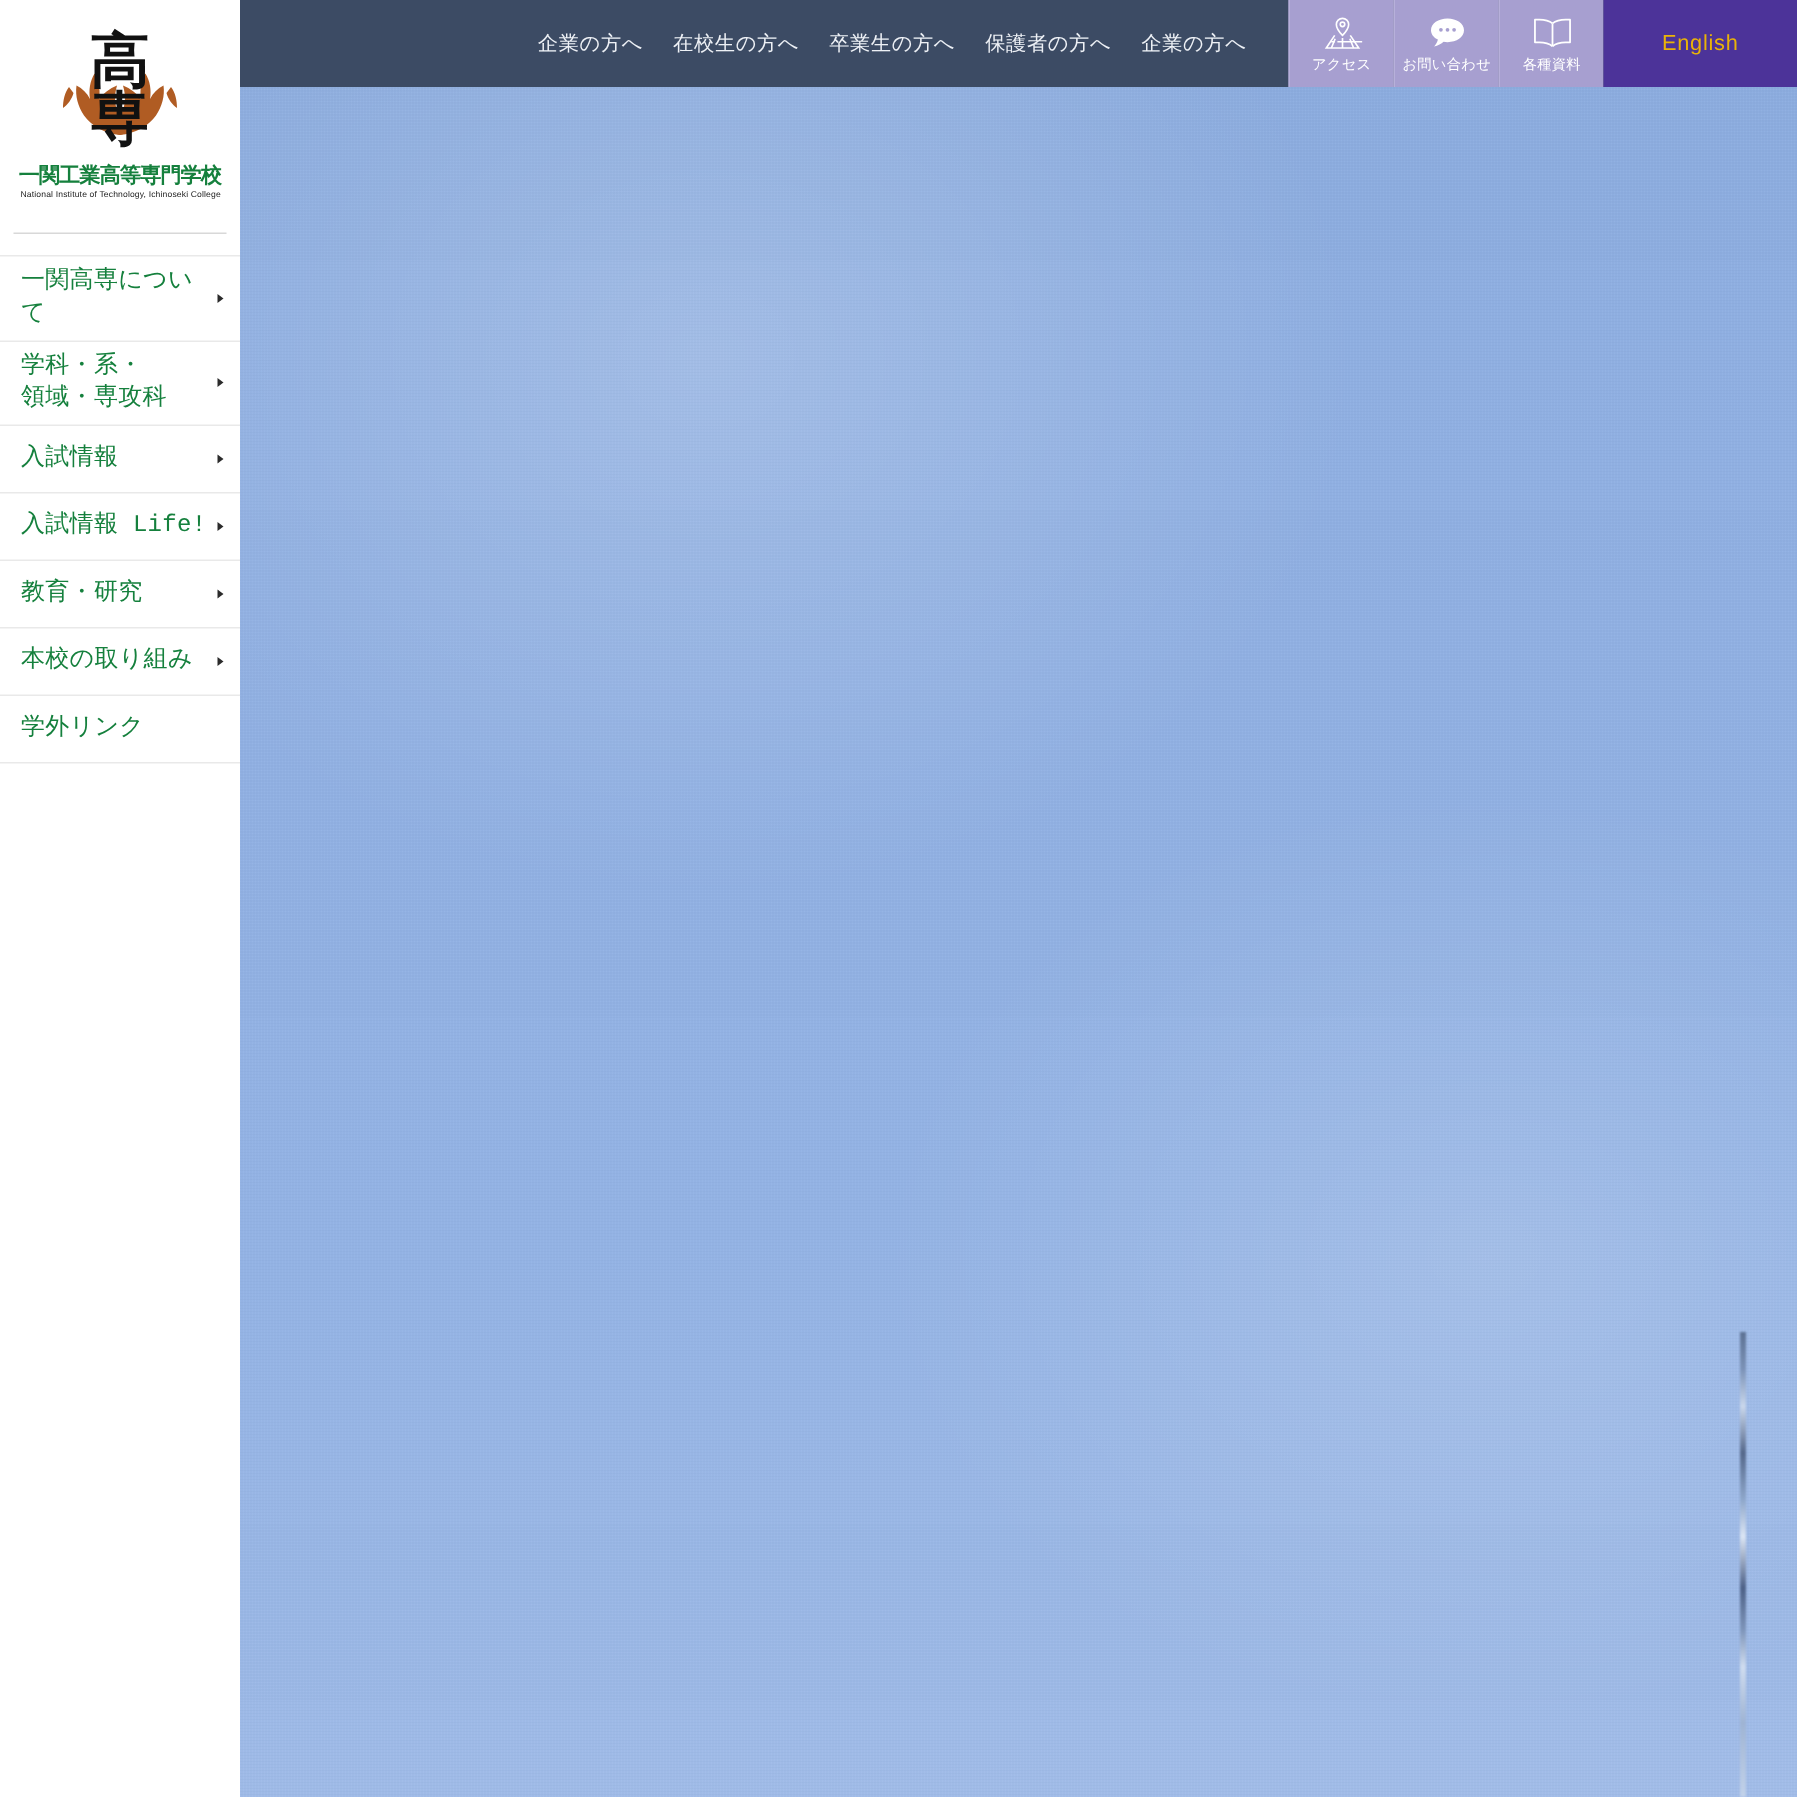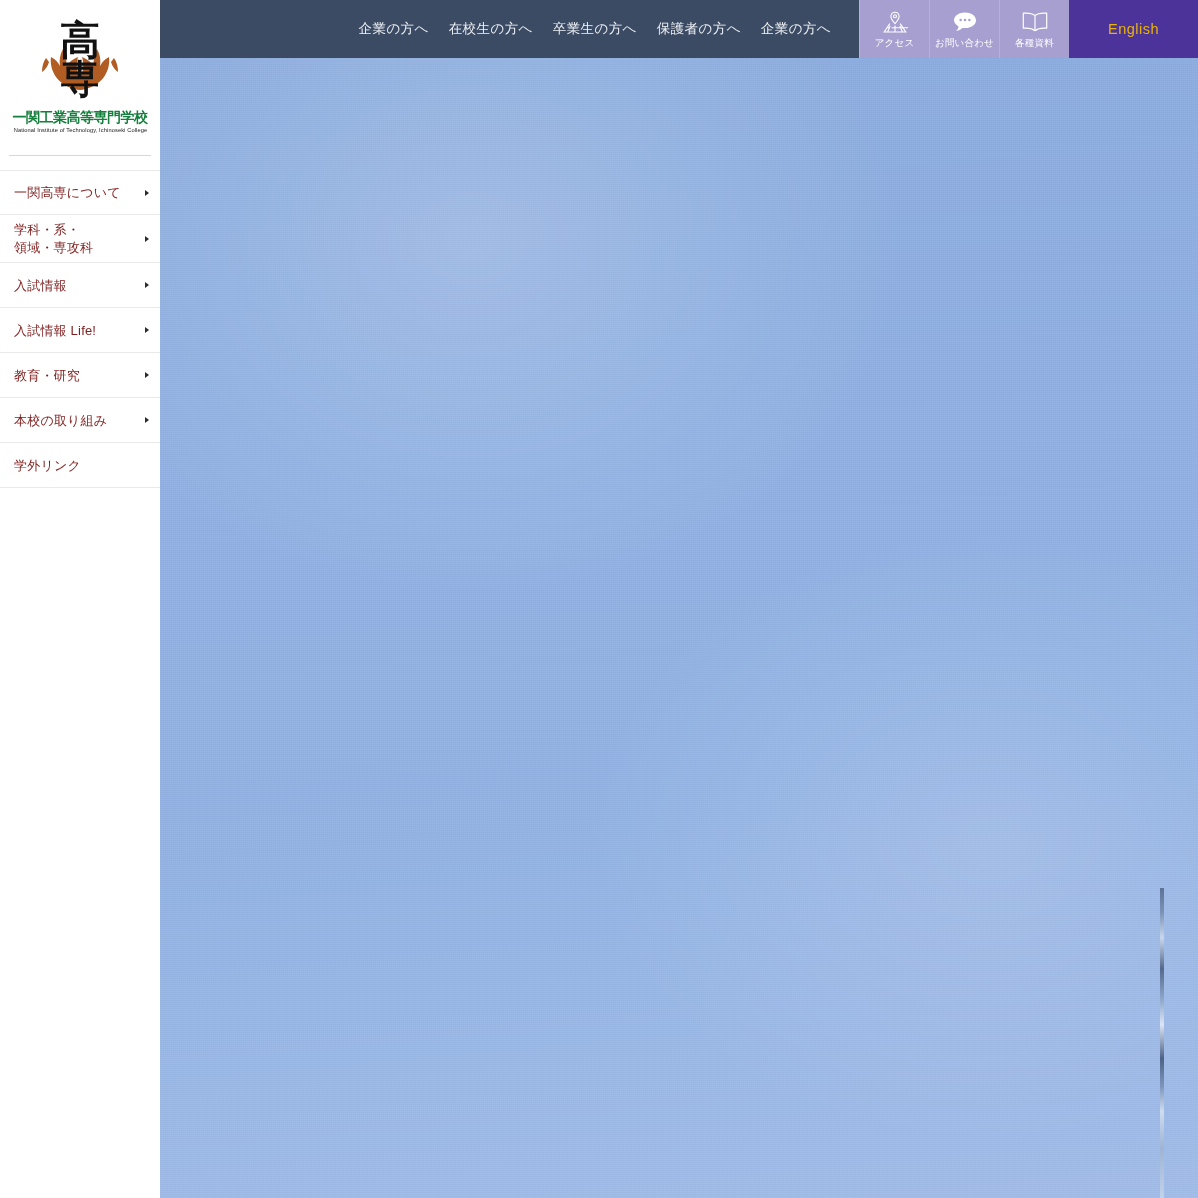--- a/index.html
+++ b/index.html
@@ -185,25 +185,26 @@
     position: relative;
     min-height: 45px;
     border-bottom: 1px solid #e9e9e9;
     display: flex;
     align-items: center;
     padding: 6px 20px 6px 14px;
     cursor: pointer;
   }
   .menu-item:first-child { border-top: 1px solid #e9e9e9; }
   .menu-label {
-    font-size: 13px;
-    color: #7f1d1d;
+    font-size: 16px;
+    color: #15803d;
     line-height: 1.35;
     letter-spacing: 0.2px;
     white-space: pre-line;
+    font-family: Liberation Mono, monospace;
   }
   .menu-arrow {
     position: absolute;
     right: 11px;
     top: 50%;
     transform: translateY(-50%);
     width: 0; height: 0;
     border-left: 4px solid #2b2b2b;
     border-top: 3px solid transparent;
     border-bottom: 3px solid transparent;

